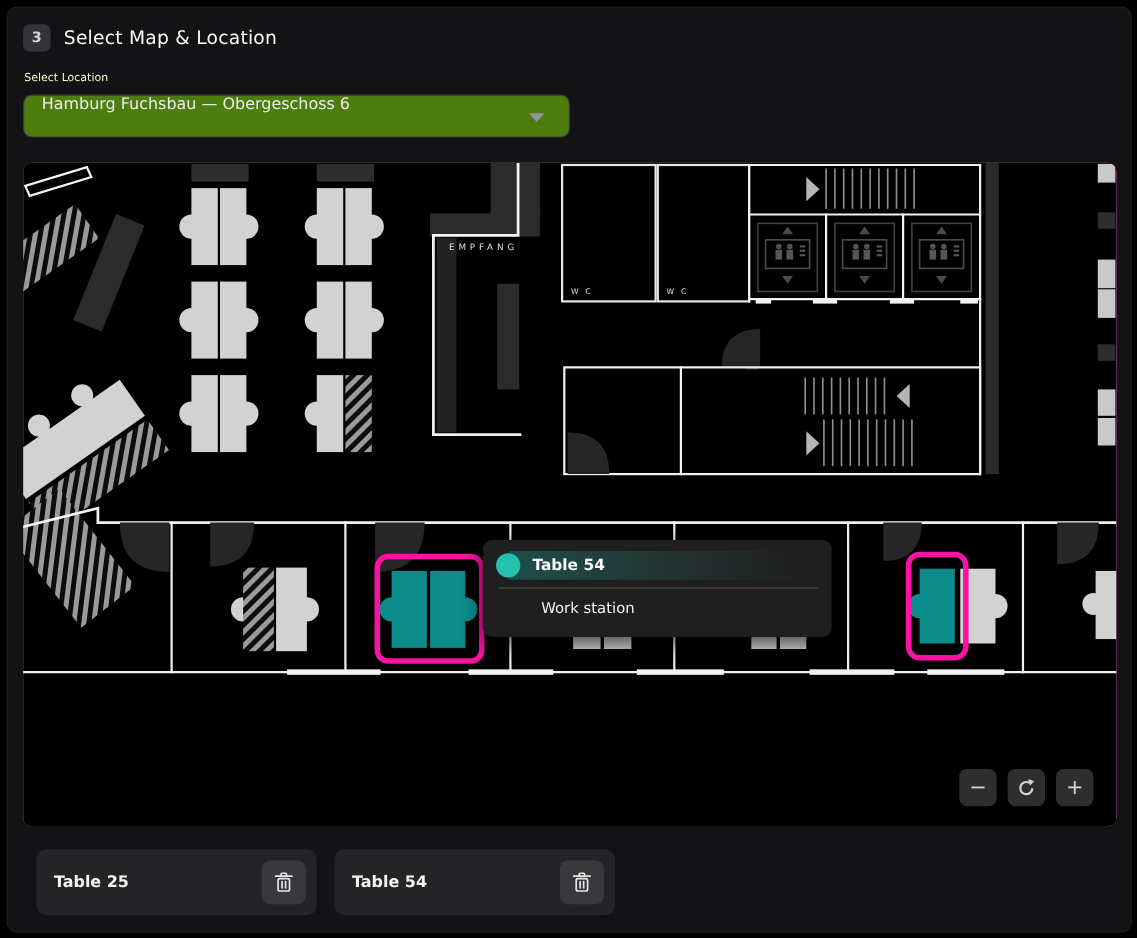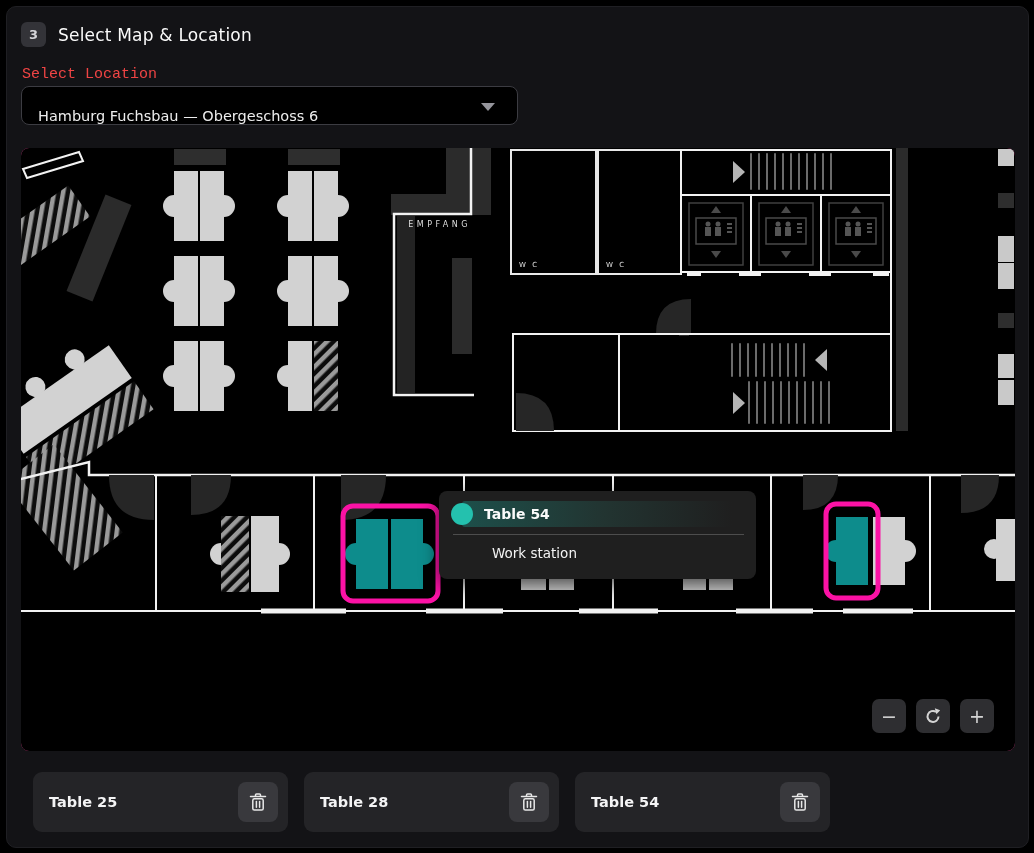--- a/index.html
+++ b/index.html
@@ -6,23 +6,23 @@
     font-family:"DejaVu Sans","Liberation Sans",sans-serif;-webkit-font-smoothing:antialiased;}
   .panel{position:absolute;left:6px;top:6px;width:1021px;height:840px;background:#131316;
     border:1px solid #1f1f23;border-radius:10px;overflow:hidden;}
 
   
   .step-header{position:absolute;left:14px;top:15px;display:flex;align-items:center;gap:12px;}
   .step-badge{width:25px;height:25px;border-radius:6px;background:#333338;color:#d4d4d8;
     font-size:13px;font-weight:bold;display:flex;align-items:center;justify-content:center;}
   .step-title{color:#fafafa;font-size:17px;font-weight:normal;letter-spacing:.2px;}
 
-  .field-label{position:absolute;left:15px;top:59px;color:#ef4444;font-size:15px;font-family:Liberation Mono, monospace;}
-  .select{position:absolute;left:14px;top:79px;width:497px;height:39px;background:#000000;
-    border:1px solid #3c3c42;border-radius:8px;display:flex;align-items:flex-end;cursor:pointer;box-sizing:border-box;}
+  .field-label{position:absolute;left:15px;top:59px;color:#fef9c3;font-size:10px;}
+  .select{position:absolute;left:14px;top:79px;width:497px;height:39px;background:#4d7c0f;
+    border:1px solid #3c3c42;border-radius:8px;display:flex;align-items:flex-start;cursor:pointer;box-sizing:border-box;}
   .select-value{color:#ededed;font-size:14.5px;margin-left:16px;}
   .select-caret{position:absolute;right:22px;top:16px;width:0;height:0;
     border-left:7px solid transparent;border-right:7px solid transparent;border-top:8px solid #95959c;}
 
   
   .map{position:absolute;left:14px;top:141px;width:994px;height:603px;background:#ec4899;
     border-radius:8px;overflow:hidden;}
   .map svg{display:block;}
 
   
@@ -321,31 +321,20 @@
       <button class="trash-btn">
         <svg width="24" height="24" viewBox="0 0 24 24">
           <path d="M4.5 6.5 h15 M9.5 6.5 v-1.6 a1 1 0 0 1 1-1 h3 a1 1 0 0 1 1 1 v1.6" fill="none" stroke="#e8e8e8" stroke-width="1.5" stroke-linecap="round"></path>
           <rect x="6.8" y="8.8" width="10.4" height="11.2" rx="1.6" fill="none" stroke="#e8e8e8" stroke-width="1.5"></rect>
           <line x1="10.4" y1="11.5" x2="10.4" y2="17.3" stroke="#e8e8e8" stroke-width="1.5" stroke-linecap="round"></line>
           <line x1="13.6" y1="11.5" x2="13.6" y2="17.3" stroke="#e8e8e8" stroke-width="1.5" stroke-linecap="round"></line>
         </svg>
       </button>
     </div>
     <div class="card">
-      <span class="card-title">Table 28</span>
-      <button class="trash-btn">
-        <svg width="24" height="24" viewBox="0 0 24 24">
-          <path d="M4.5 6.5 h15 M9.5 6.5 v-1.6 a1 1 0 0 1 1-1 h3 a1 1 0 0 1 1 1 v1.6" fill="none" stroke="#e8e8e8" stroke-width="1.5" stroke-linecap="round"></path>
-          <rect x="6.8" y="8.8" width="10.4" height="11.2" rx="1.6" fill="none" stroke="#e8e8e8" stroke-width="1.5"></rect>
-          <line x1="10.4" y1="11.5" x2="10.4" y2="17.3" stroke="#e8e8e8" stroke-width="1.5" stroke-linecap="round"></line>
-          <line x1="13.6" y1="11.5" x2="13.6" y2="17.3" stroke="#e8e8e8" stroke-width="1.5" stroke-linecap="round"></line>
-        </svg>
-      </button>
-    </div>
-    <div class="card">
       <span class="card-title">Table 54</span>
       <button class="trash-btn">
         <svg width="24" height="24" viewBox="0 0 24 24">
           <path d="M4.5 6.5 h15 M9.5 6.5 v-1.6 a1 1 0 0 1 1-1 h3 a1 1 0 0 1 1 1 v1.6" fill="none" stroke="#e8e8e8" stroke-width="1.5" stroke-linecap="round"></path>
           <rect x="6.8" y="8.8" width="10.4" height="11.2" rx="1.6" fill="none" stroke="#e8e8e8" stroke-width="1.5"></rect>
           <line x1="10.4" y1="11.5" x2="10.4" y2="17.3" stroke="#e8e8e8" stroke-width="1.5" stroke-linecap="round"></line>
           <line x1="13.6" y1="11.5" x2="13.6" y2="17.3" stroke="#e8e8e8" stroke-width="1.5" stroke-linecap="round"></line>
         </svg>
       </button>
     </div>

